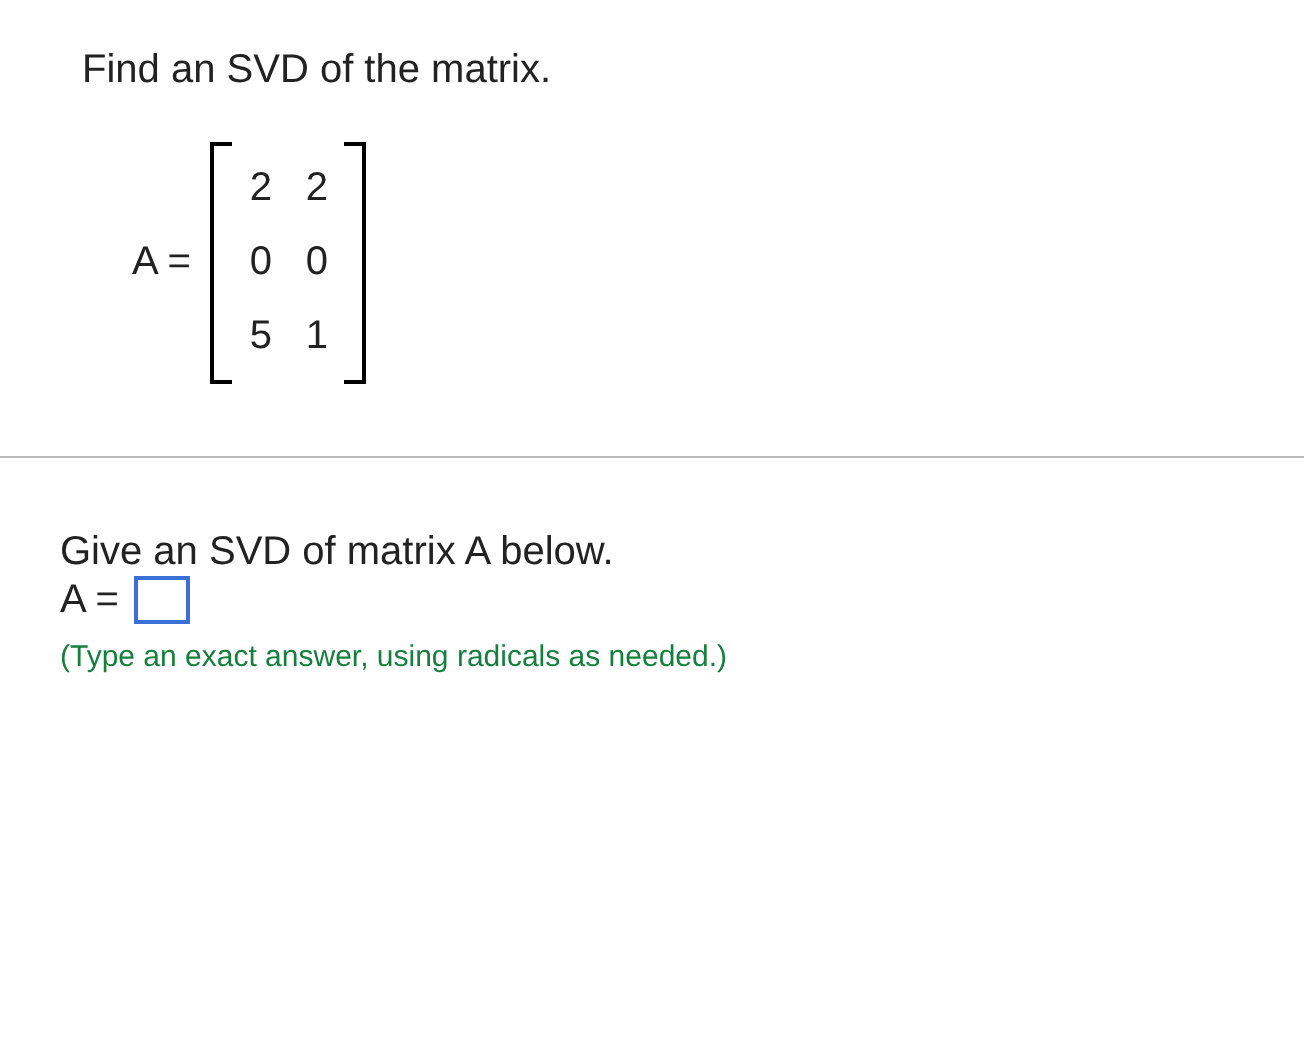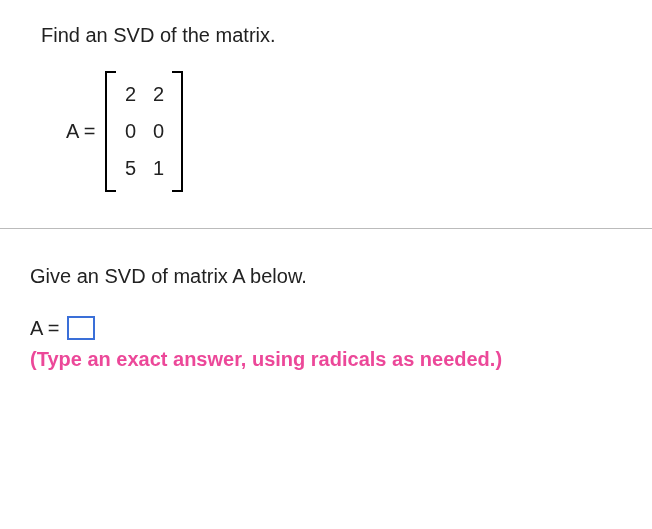--- a/index.html
+++ b/index.html
@@ -12,24 +12,24 @@
     .bracket-left { border-left: 2px solid #000; }
     .bracket-left::before, .bracket-left::after { content:""; position:absolute; left:0; width:9px; height:2px; background:#000; }
     .bracket-left::before { top:0; } .bracket-left::after { bottom:0; }
     .bracket-right { border-right: 2px solid #000; }
     .bracket-right::before, .bracket-right::after { content:""; position:absolute; right:0; width:9px; height:2px; background:#000; }
     .bracket-right::before { top:0; } .bracket-right::after { bottom:0; }
     .matrix-body { display:flex; flex-direction:column; gap: 14px; padding: 12px 8px; }
     .mrow { display:flex; gap: 14px; }
     .mcell { width: 14px; text-align:center; font-size:20px; }
     hr.divider { border: none; border-top: 1px solid #bbb; margin: 0 -30px 36px -30px; }
-    .instruct { margin-bottom: 28px; }
+    .instruct { }
     .answer-line { display:flex; align-items:center; gap:8px; margin-bottom: 8px; }
     .answer-input { width: 28px; height: 24px; border: 2px solid #3a6fd8; background:#fff; font-size:16px; text-align:center; }
-    .hint { color: #ec4899; font-size: 20px; font-weight: bold; }
+    .hint { color: #15803d; font-size: 15px; }
   </style>
 </head>
 <body>
 
 <div class="prompt">Find an SVD of the matrix.</div>
 
 <div class="matrix-eq">
   <span class="lhs">A =</span>
   <div class="bracket-wrap">
     <div class="bracket-left"></div>

